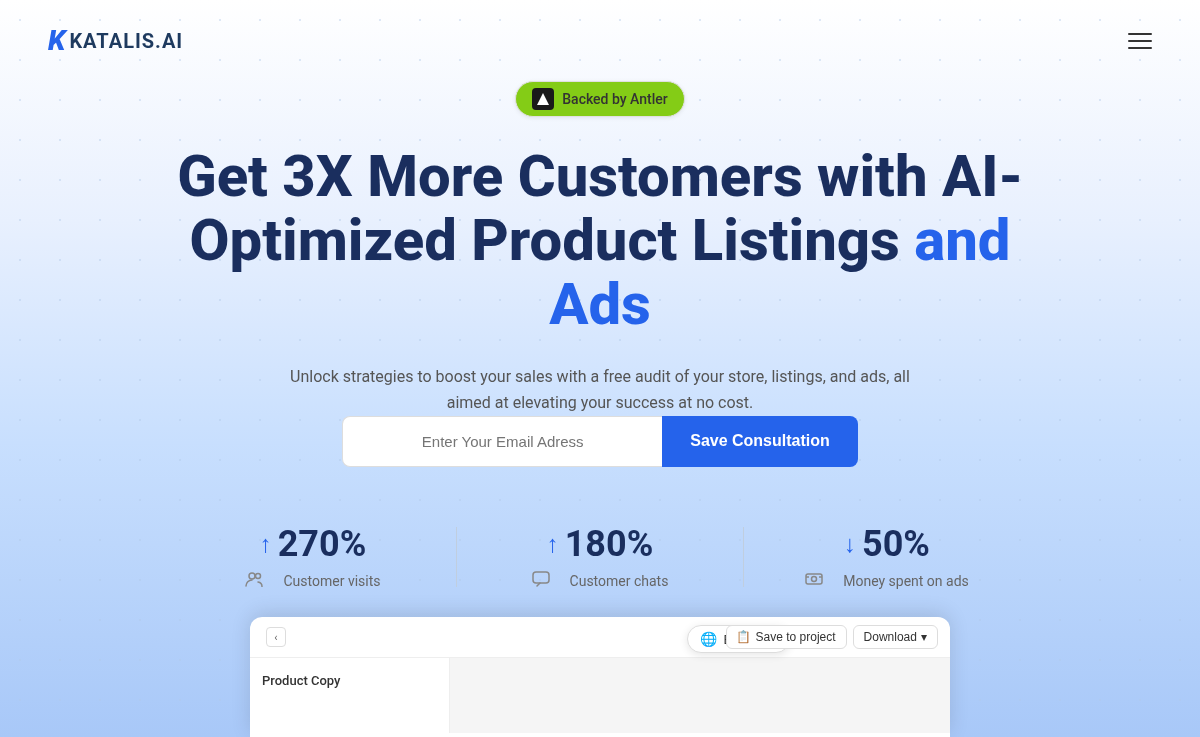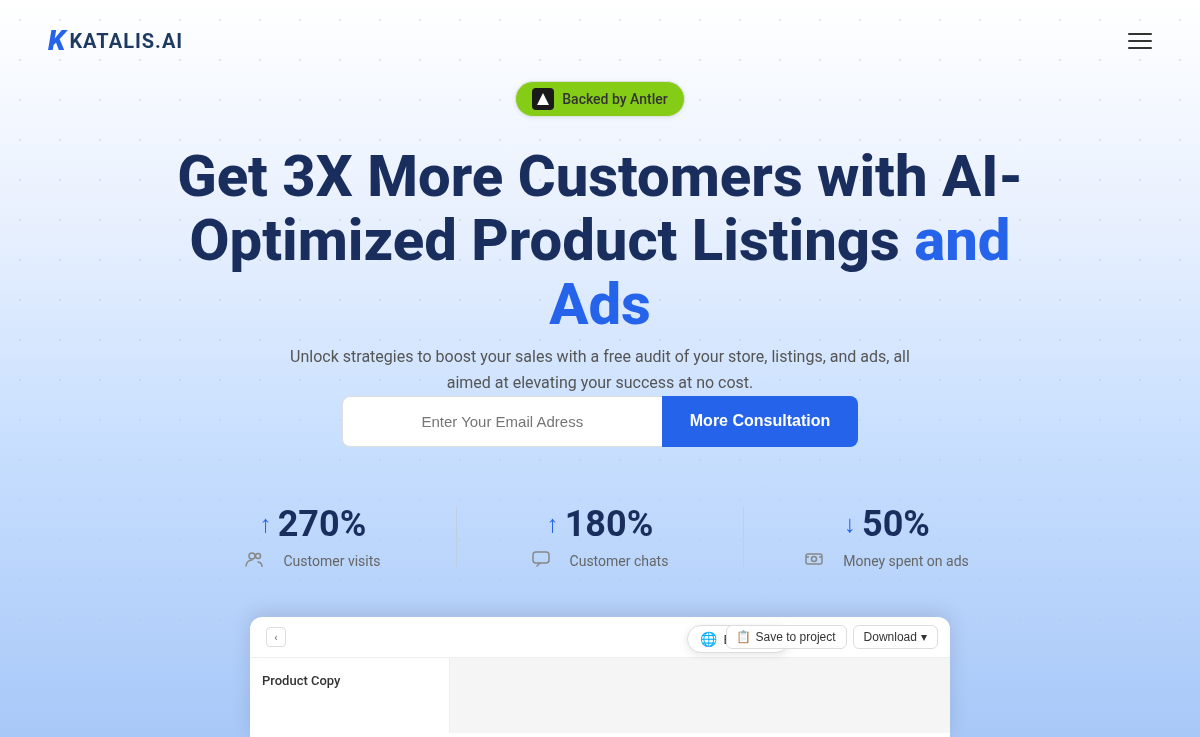--- a/index.html
+++ b/index.html
@@ -129,21 +129,21 @@
       color: #333;
       font-weight: 500;
     }
 
     
     .hero-heading {
       font-size: 58px;
       font-weight: 800;
       line-height: 1.1;
       color: #1a2e5e;
-      margin-bottom: 8px;
+      margin-bottom: 28px;
       max-width: 900px;
     }
 
     .hero-heading span {
       color: #2563eb;
     }
 
     
     .hero-subheading {
       font-size: 16px;
@@ -414,21 +414,21 @@
   </div>
 
   <h1 class="hero-heading">
     Get 3X More Customers with AI-Optimized Product Listings <span>and Ads</span>
   </h1>
 
   <p class="hero-subheading">Unlock strategies to boost your sales with a free audit of your store, listings, and ads, all aimed at elevating your success at no cost.</p>
 
   <div class="email-form">
     <input class="email-input" type="email" placeholder="Enter Your Email Adress" style="">
-    <button class="cta-button">More Consultation</button>
+    <button class="cta-button">Save Consultation</button>
   </div>
 
   <div class="stats-row">
 
     <div class="stat-item">
       <div class="stat-value">
         <span class="stat-arrow-up">↑</span>
         <span>270%</span>
       </div>
       <div class="stat-label">

